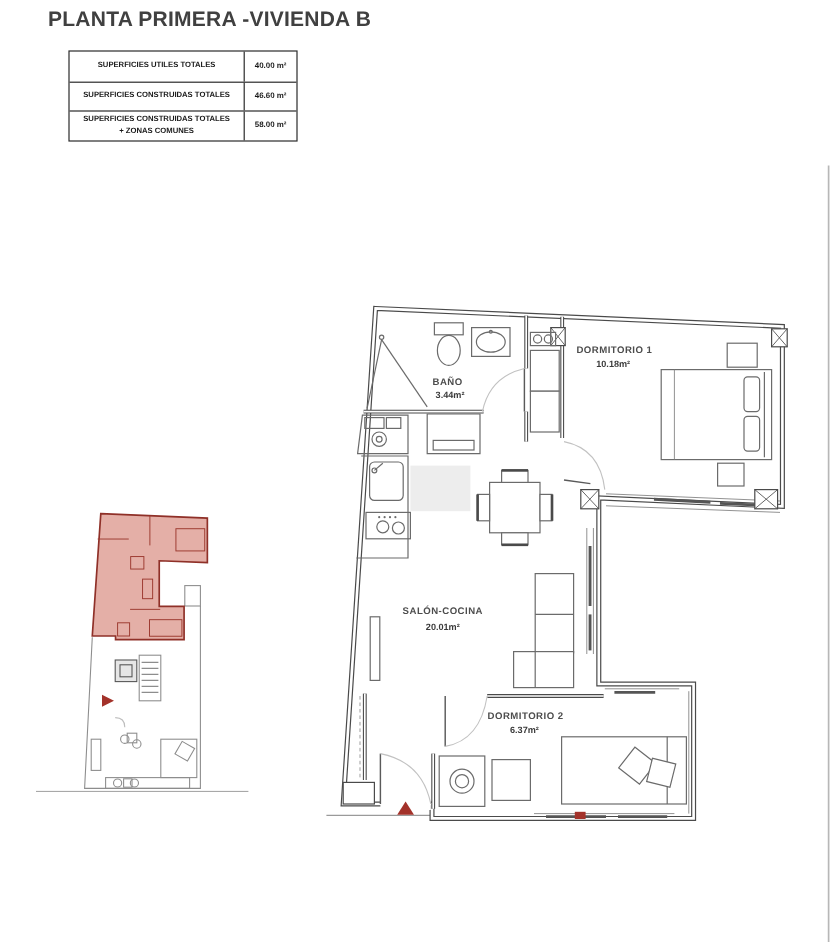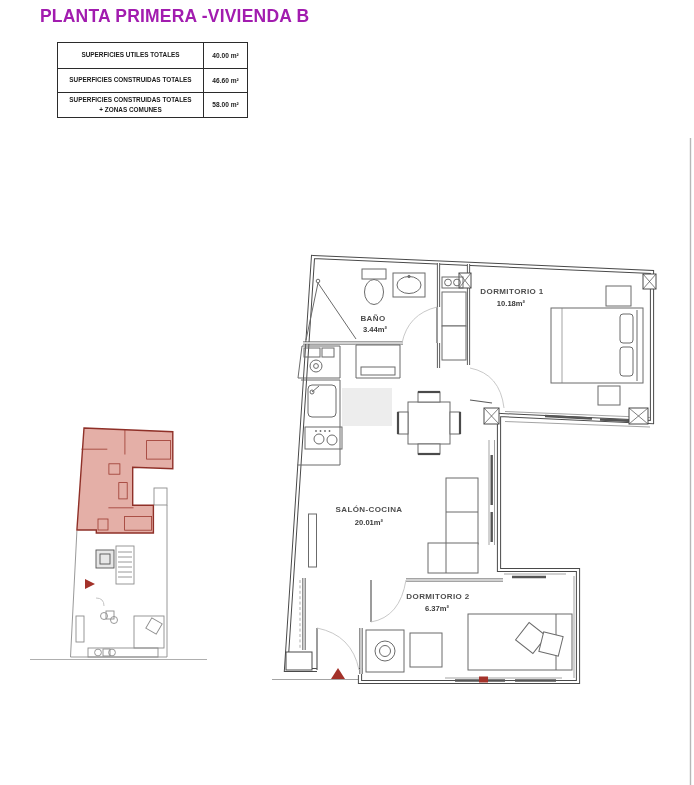--- a/index.html
+++ b/index.html
@@ -1,18 +1,18 @@
 <!DOCTYPE html>
 <html><head>
 <meta charset="utf-8">
 <style>
   html,body{margin:0;padding:0;background:#fff;}
   .canvas{position:relative;width:694px;height:785px;background:#ffffff;overflow:hidden;
           font-family:"Liberation Sans",sans-serif;}
-  .title{position:absolute;left:40px;top:6px;font-size:17.5px;font-weight:bold;color:#a21caf;
+  .title{position:absolute;left:40px;top:6px;font-size:17.5px;font-weight:bold;color:#404040;
          letter-spacing:.2px;white-space:nowrap;}
   .surf-table{position:absolute;left:57px;top:42px;width:191px;border:1.2px solid #2b2b2b;
               box-sizing:border-box;background:#fff;}
   .surf-row{display:flex;align-items:stretch;min-height:24.5px;box-sizing:border-box;}
   .surf-row + .surf-row{border-top:1.1px solid #2b2b2b;}
   .surf-label{width:146px;box-sizing:border-box;border-right:1.1px solid #2b2b2b;
               display:flex;align-items:center;justify-content:center;text-align:center;
               font-size:6.4px;font-weight:bold;color:#1a1a1a;line-height:1.5;padding:2px 10px;}
   .surf-value{flex:1;display:flex;align-items:center;justify-content:center;
               font-size:6.6px;font-weight:600;color:#1a1a1a;}

